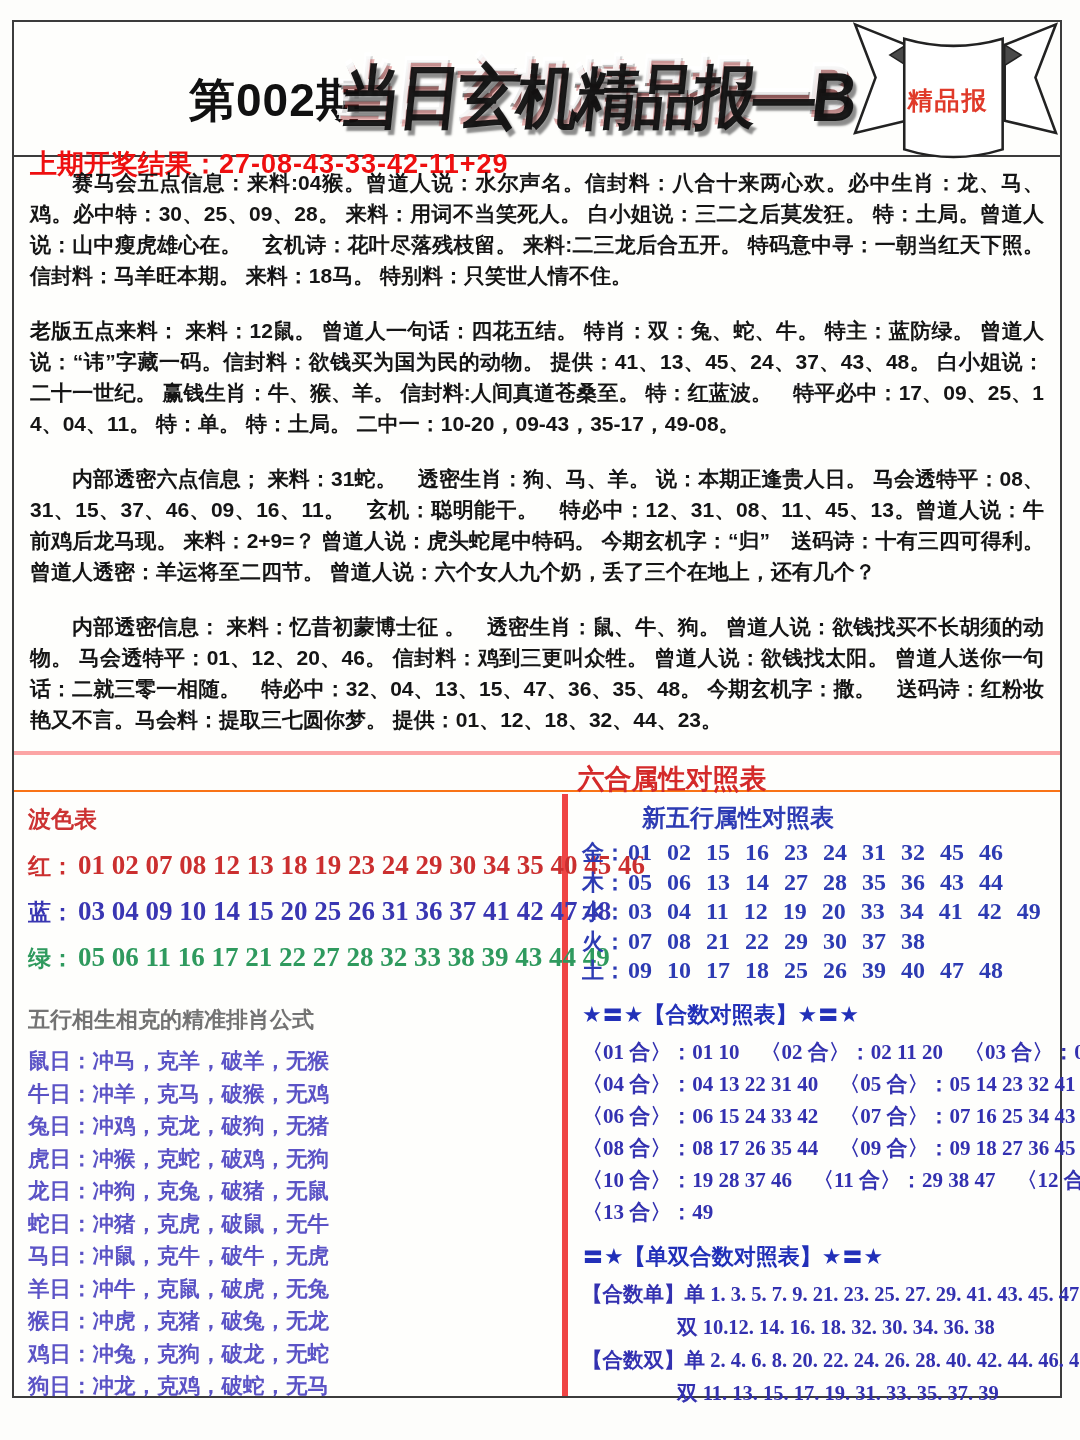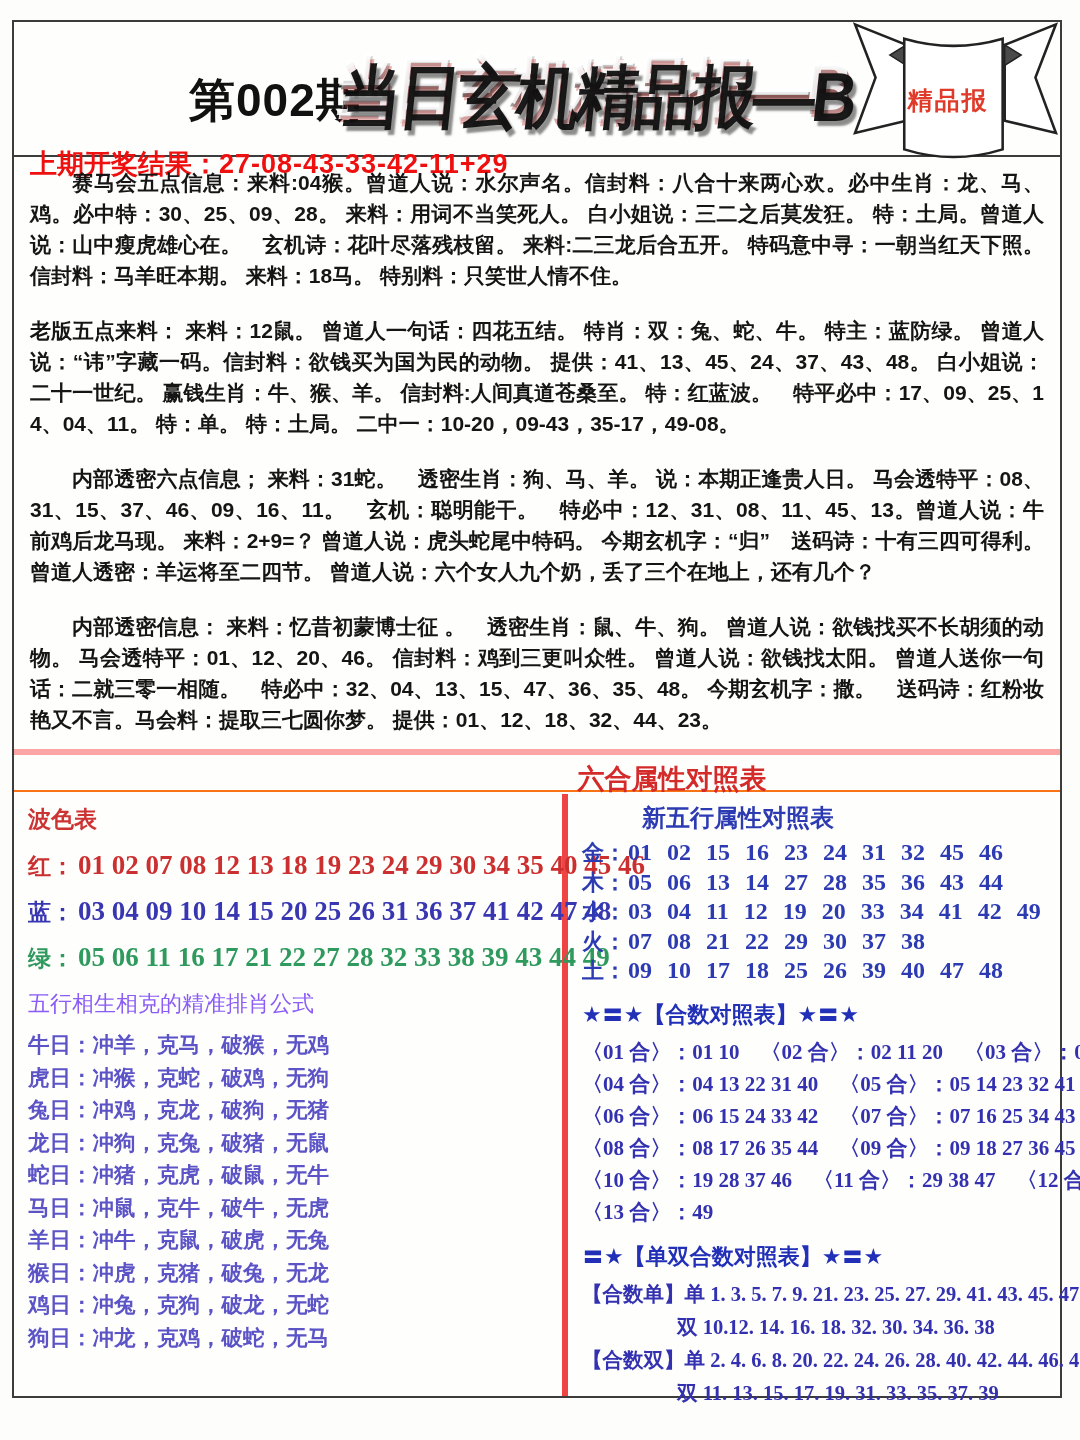--- a/index.html
+++ b/index.html
@@ -16,42 +16,42 @@
     text-shadow:5px 7px 0 rgba(15,15,15,.95),9px 11px 2px rgba(0,0,0,.45),-2px -3px 0 rgba(255,255,255,.85),2px 3px 0 rgba(190,40,40,.35);
     transform:skewX(-6deg) scaleY(1.12);}
   .result-line{position:absolute;left:16px;top:96px;font-size:27px;font-weight:bold;color:#ee0f0f;white-space:nowrap;margin-top:28px;}
   .result-line .val{letter-spacing:1px;}
   
   .ribbon{position:absolute;right:2px;top:-4px;width:205px;height:150px;z-index:5;}
   .ribbon svg{position:absolute;left:0;top:0;}
   .ribbon-text{position:absolute;left:51px;top:66px;width:88px;text-align:center;
     font-size:25px;font-weight:bold;color:#e03a2a;letter-spacing:2px;}
   
-  .main-text{position:absolute;left:0;top:135px;width:100%;height:598px;border-bottom:6px solid #fca5a5;
+  .main-text{position:absolute;left:0;top:135px;width:100%;height:598px;border-bottom:4px solid #fca5a5;
     box-sizing:border-box;padding:10px 16px 0 16px;}
   .para{margin:0 0 24px 0;font-size:21px;font-weight:bold;color:#151515;line-height:31px;
     text-align:justify;word-break:break-all;}
   .para.indent{text-indent:2em;}
   
   .section-header{position:absolute;left:0;top:737px;width:100%;height:33px;border-bottom:2px solid #f97316;
     box-sizing:border-box;}
   .section-header span{position:absolute;left:50%;top:2px;transform:translateX(calc(-50% + 135px));
     font-size:27px;font-weight:bold;color:#d42a2a;white-space:nowrap;}
   
   .columns{position:absolute;left:0;top:772px;bottom:0;width:100%;display:flex;}
   .col-left{width:554px;border-right:6px solid #ef4444;box-sizing:border-box;padding:8px 2px 0 14px;}
   .col-right{flex:1;box-sizing:border-box;padding:4px 8px 0 14px;}
   .bose-title{font-size:23px;font-weight:bold;color:#cc3333;margin:2px 0 8px 0;}
   .num-row{font-family:"Liberation Serif","DejaVu Serif",serif;font-weight:bold;font-size:27px;
     line-height:45px;white-space:nowrap;letter-spacing:0;}
   .num-row .lab{font-family:"Liberation Sans","DejaVu Sans",sans-serif;font-size:23px;margin-right:4px;}
   .num-row.red{color:#cb2f2f;}
   .num-row.blue{color:#3936b2;}
   .num-row.green{color:#2f9a5e;}
-  .formula-title{font-size:22px;font-weight:normal;color:#8b5cf6;margin:8px 0 10px 0;}
+  .formula-title{font-size:22px;font-weight:bold;color:#737373;margin:24px 0 10px 0;}
   .zodiac-row{font-size:21.5px;font-weight:bold;color:#5b53c6;line-height:32.5px;white-space:nowrap;}
   .wuxing-title{font-size:24px;font-weight:bold;color:#2d3bb3;margin:4px 0 4px 60px;}
   .el-row{font-family:"Liberation Serif","DejaVu Serif",serif;font-weight:bold;font-size:24px;
     color:#2d3bb3;line-height:28.5px;white-space:nowrap;word-spacing:9px;}
   .el-row .el-lab{font-family:"Liberation Sans","DejaVu Sans",sans-serif;font-size:22px;margin-right:2px;}
   .hesu-header,.ds-header{font-size:22px;font-weight:bold;color:#2230b8;margin:14px 0 6px 0;white-space:nowrap;}
   .hesu-line{font-family:"Liberation Serif","DejaVu Serif",serif;font-weight:bold;font-size:21px;
     color:#3331b0;line-height:32px;white-space:nowrap;}
   .ds-line{font-family:"Liberation Serif","DejaVu Serif",serif;font-weight:bold;font-size:20.5px;
     color:#3331b0;line-height:33px;white-space:nowrap;}
@@ -98,23 +98,24 @@
       <div class="num-row red">
         <span class="lab">红：</span><span>01 02 07 08 12 13 18 19 23 24 29 30 34 35 40 45 46</span>
       </div>
       <div class="num-row blue">
         <span class="lab">蓝：</span><span>03 04 09 10 14 15 20 25 26 31 36 37 41 42 47 48</span>
       </div>
       <div class="num-row green">
         <span class="lab">绿：</span><span>05 06 11 16 17 21 22 27 28 32 33 38 39 43 44 49</span>
       </div>
       <div class="formula-title">五行相生相克的精准排肖公式</div>
+      <div class="zodiac-row">鼠日：冲马，克羊，破羊，无猴</div>
       <div class="zodiac-row">牛日：冲羊，克马，破猴，无鸡</div>
+      <div class="zodiac-row">兔日：冲鸡，克龙，破狗，无猪</div>
       <div class="zodiac-row">虎日：冲猴，克蛇，破鸡，无狗</div>
-      <div class="zodiac-row">兔日：冲鸡，克龙，破狗，无猪</div>
       <div class="zodiac-row">龙日：冲狗，克兔，破猪，无鼠</div>
       <div class="zodiac-row">蛇日：冲猪，克虎，破鼠，无牛</div>
       <div class="zodiac-row">马日：冲鼠，克牛，破牛，无虎</div>
       <div class="zodiac-row">羊日：冲牛，克鼠，破虎，无兔</div>
       <div class="zodiac-row">猴日：冲虎，克猪，破兔，无龙</div>
       <div class="zodiac-row">鸡日：冲兔，克狗，破龙，无蛇</div>
       <div class="zodiac-row">狗日：冲龙，克鸡，破蛇，无马</div>
     </div>
 
     <div class="col-right">

